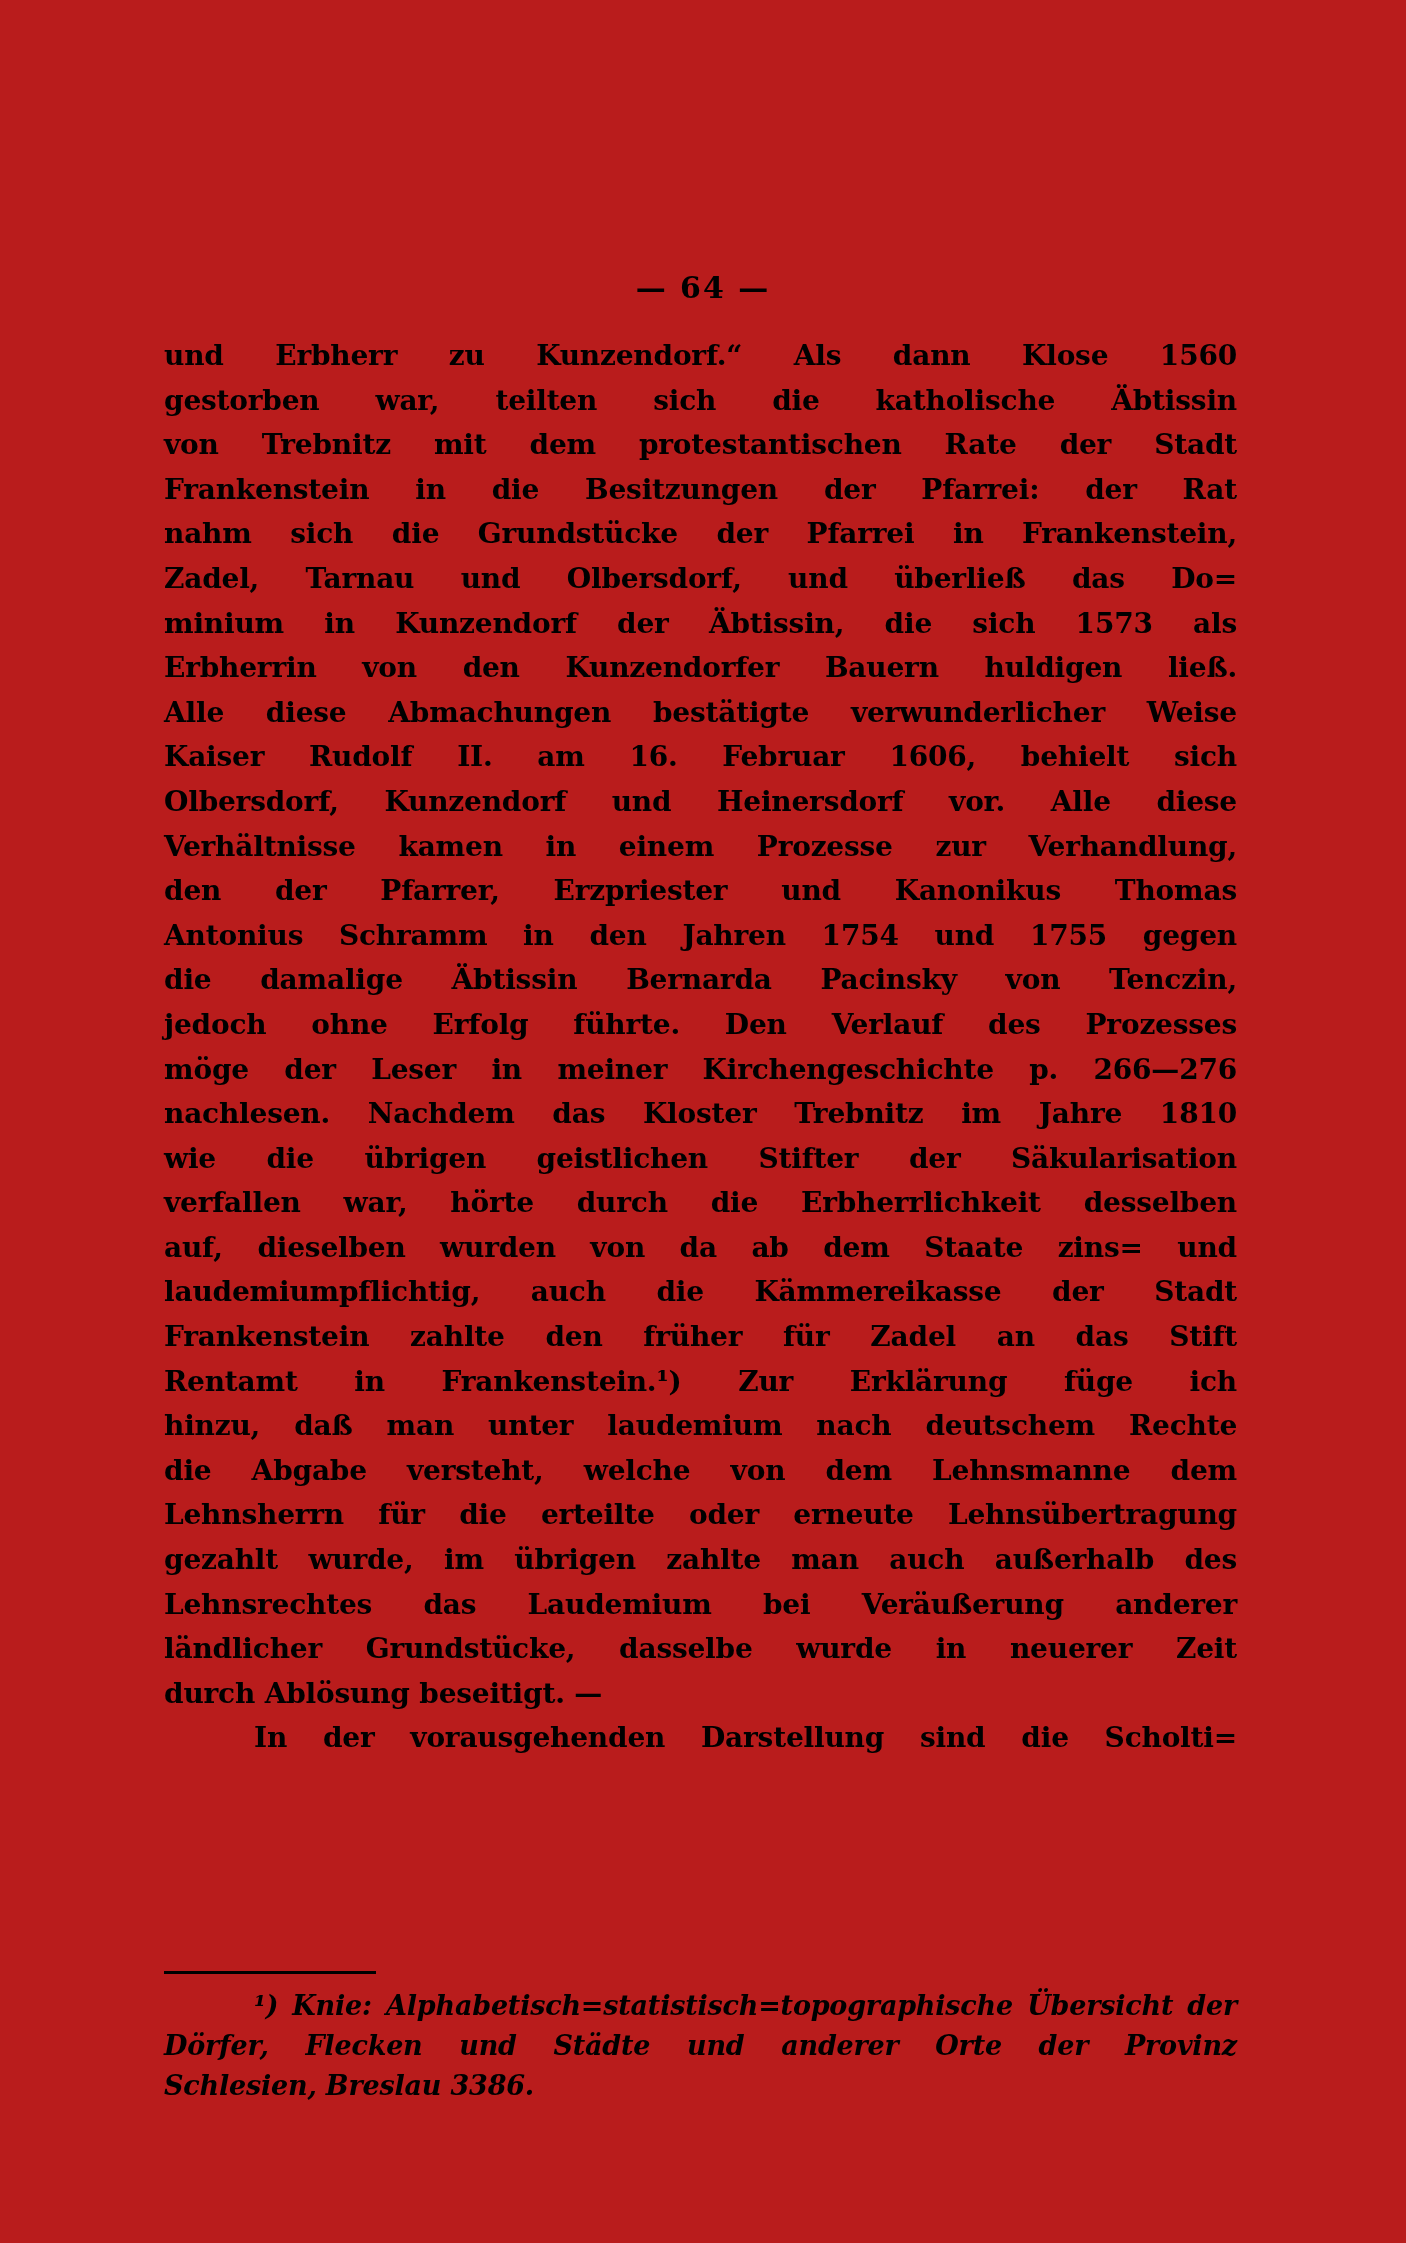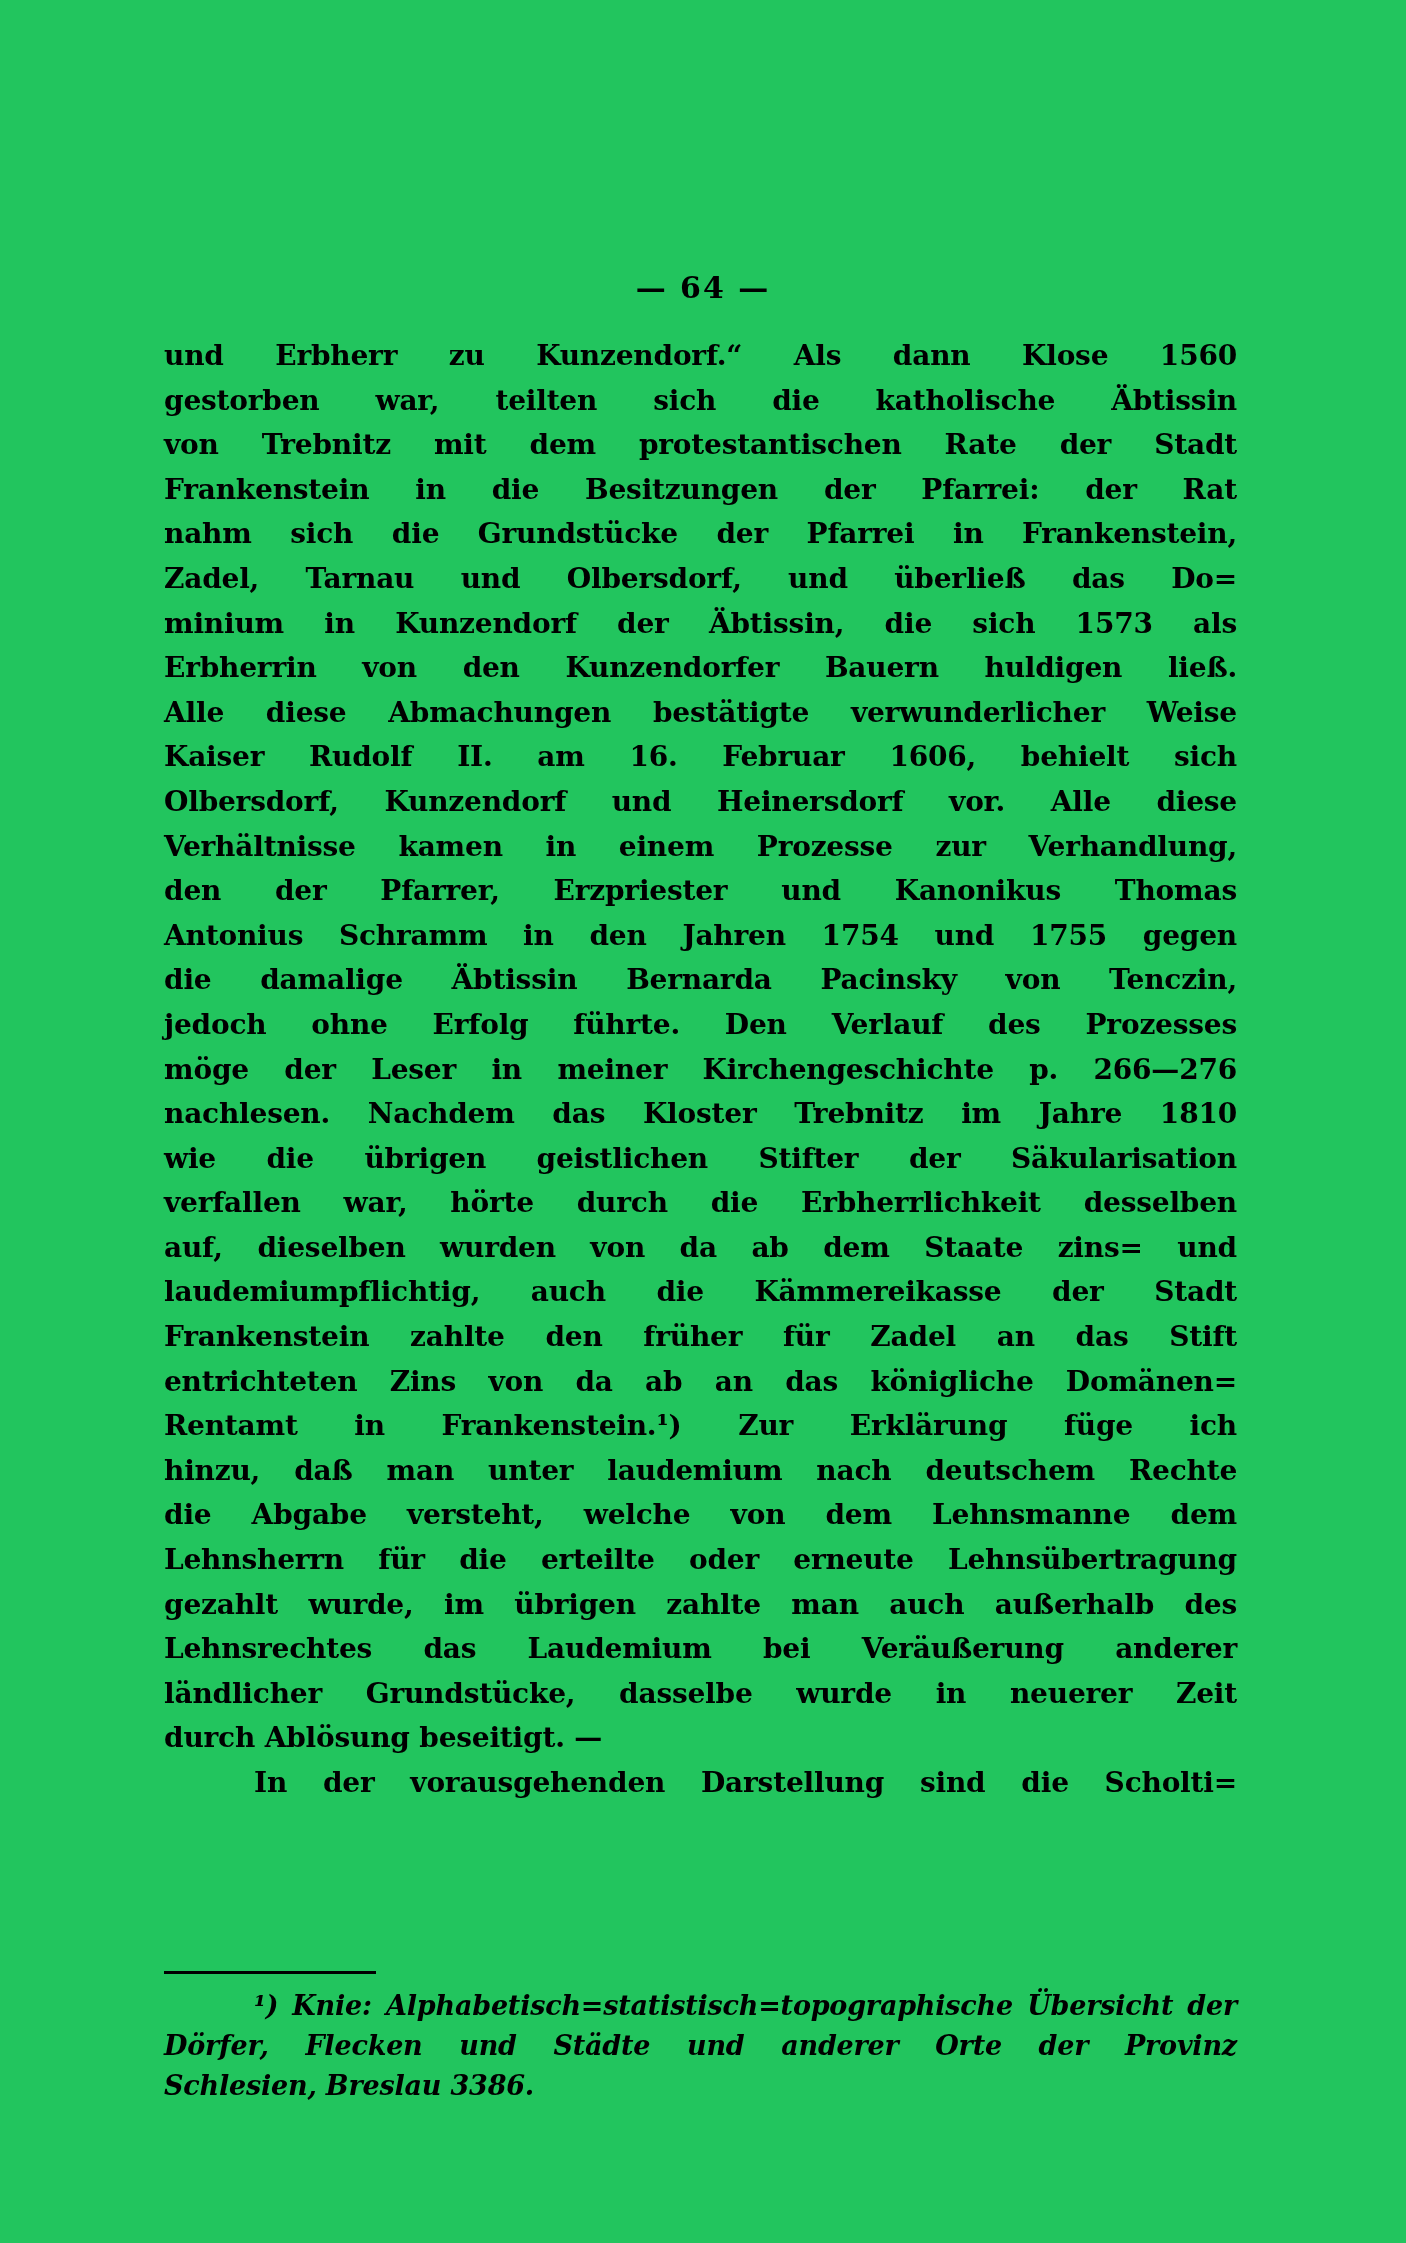--- a/index.html
+++ b/index.html
@@ -4,21 +4,21 @@
 <style>
   html, body {
     margin: 0;
     padding: 0;
     background: #ffffff;
   }
   .page {
     position: relative;
     width: 1406px;
     height: 2243px;
-    background: #22c55e;
+    background: #b91c1c;
     color: #000000;
     font-family: "DejaVu Serif", serif;
     font-weight: 700;
     overflow: hidden;
   }
   .page-number {
     position: absolute;
     top: 270px;
     left: 0;
     width: 100%;
@@ -94,21 +94,20 @@
     <div class="line">Antonius Schramm in den Jahren 1754 und 1755 gegen</div>
     <div class="line">die damalige Äbtissin Bernarda Pacinsky von Tenczin,</div>
     <div class="line">jedoch ohne Erfolg führte.  Den Verlauf des Prozesses</div>
     <div class="line">möge der Leser in meiner Kirchengeschichte p. 266—276</div>
     <div class="line">nachlesen.  Nachdem das Kloster Trebnitz im Jahre 1810</div>
     <div class="line">wie die übrigen geistlichen Stifter der Säkularisation</div>
     <div class="line">verfallen war, hörte durch die Erbherrlichkeit desselben</div>
     <div class="line">auf, dieselben wurden von da ab dem Staate zins= und</div>
     <div class="line">laudemiumpflichtig, auch die Kämmereikasse der Stadt</div>
     <div class="line">Frankenstein zahlte den früher für Zadel an das Stift</div>
-    <div class="line">entrichteten Zins von da ab an das königliche Domänen=</div>
     <div class="line">Rentamt in Frankenstein.¹)  Zur Erklärung füge ich</div>
     <div class="line">hinzu, daß man unter laudemium nach deutschem Rechte</div>
     <div class="line">die Abgabe versteht, welche von dem Lehnsmanne dem</div>
     <div class="line">Lehnsherrn für die erteilte oder erneute Lehnsübertragung</div>
     <div class="line">gezahlt wurde, im übrigen zahlte man auch außerhalb des</div>
     <div class="line">Lehnsrechtes das Laudemium bei Veräußerung anderer</div>
     <div class="line">ländlicher Grundstücke, dasselbe wurde in neuerer Zeit</div>
     <div class="line no-just">durch Ablösung beseitigt. —</div>
     <div class="line indent">In der vorausgehenden Darstellung sind die Scholti=</div>
   </div>

